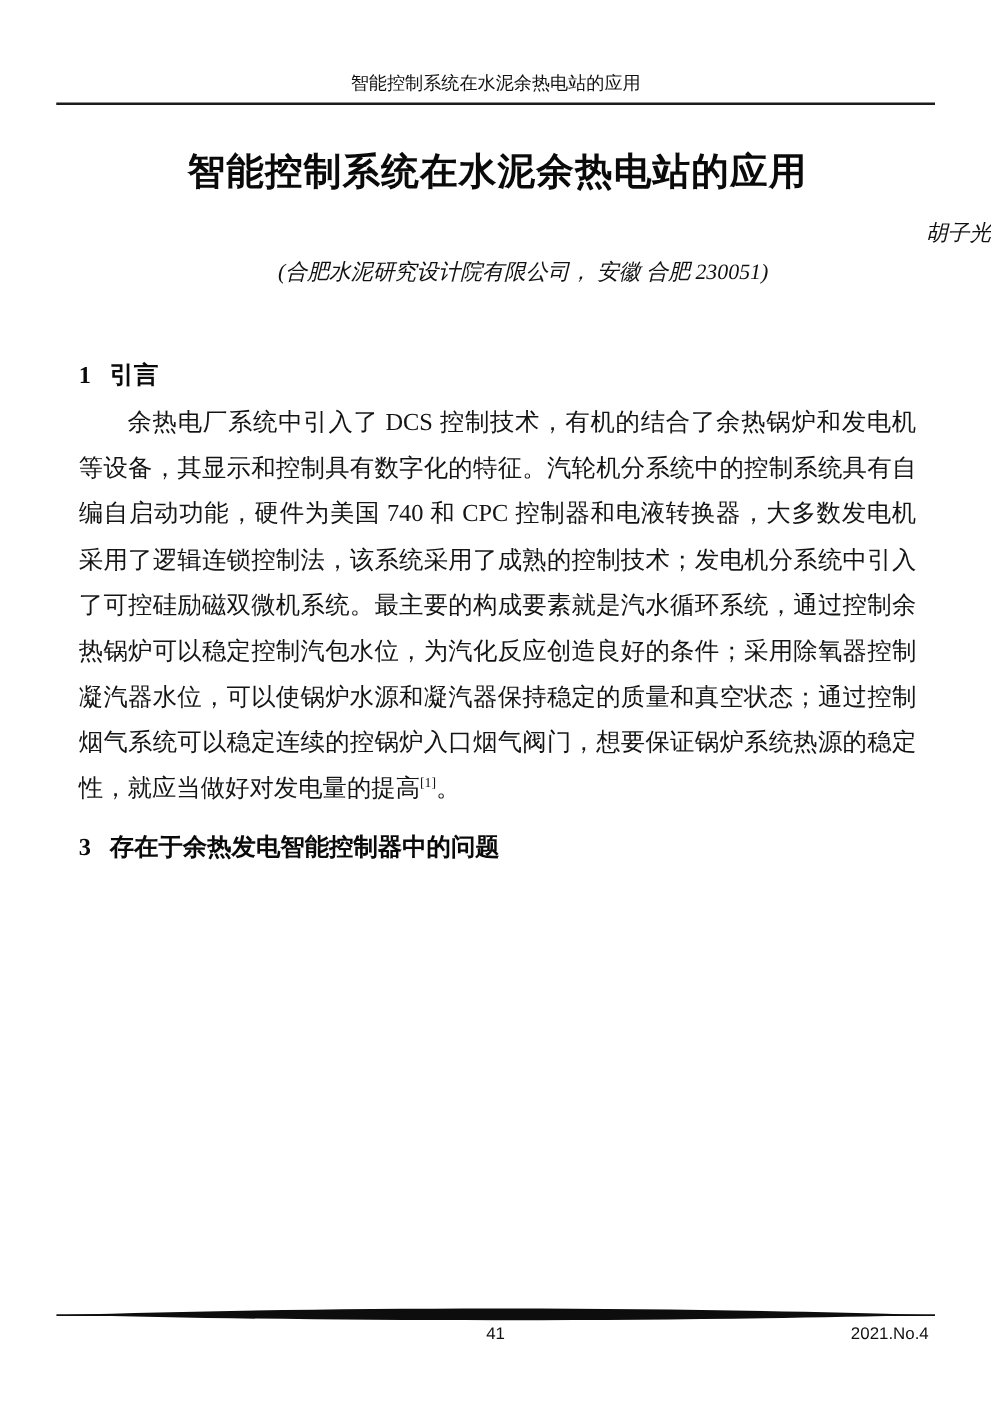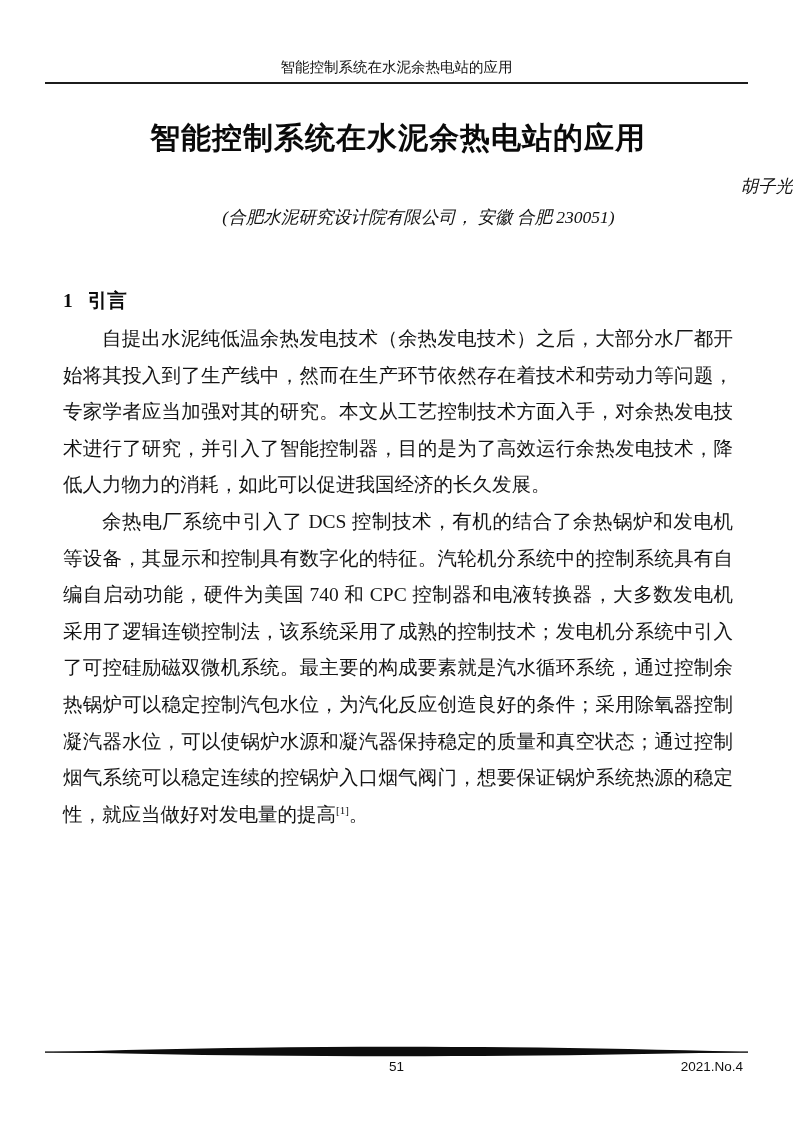--- a/index.html
+++ b/index.html
@@ -137,35 +137,37 @@
 
   <h1 class="doc-title">智能控制系统在水泥余热电站的应用</h1>
   <div class="author-line">胡子光</div>
   <div class="affil-line">(合肥水泥研究设计院有限公司， 安徽 合肥 230051)</div>
 
   <div class="body-col">
 
     <div class="sec-heading first">
       <span class="sec-num">1</span><span>引言</span>
     </div>
-    <p class="body-text">自提出水泥纯低温余热发电技术（余热发电技术）之后，大部分水厂都开始将其投入到了生产线中，然而在生产环节依然存在着技术和劳动力等问题，专家学者应当加强对其的研究。本文从工艺控制技术方面入手，对余热发电技术进行了研究，并引入了智能控制器，目的是为了高效运行余热发电技术，降低人力物力的消耗，如此可以促进我国经济的长久发展。</p>
 
     <p class="body-text"><span>余热电厂系统中引入了 DCS 控制技术，有机的结合了余热锅炉和发电机等设备，其显示和控制具有数字化的特征。汽轮机分系统中的控制系统具有自编自启动功能，硬件为美国 740 和 CPC 控制器和电液转换器，大多数发电机采用了逻辑连锁控制法，该系统采用了成熟的控制技术；发电机分系统中引入了可控硅励磁双微机系统。最主要的构成要素就是汽水循环系统，通过控制余热锅炉可以稳定控制汽包水位，为汽化反应创造良好的条件；采用除氧器控制凝汽器水位，可以使锅炉水源和凝汽器保持稳定的质量和真空状态；通过控制烟气系统可以稳定连续的控锅炉入口烟气阀门，想要保证锅炉系统热源的稳定性，就应当做好对发电量的提高</span><sup>[1]</sup><span>。</span></p>
 
+    <div class="sec-heading">
+      <span class="sec-num">3</span><span>存在于余热发电智能控制器中的问题</span>
+    </div>
 
   </div>
 
   <div class="footer">
     <svg class="footer-line-svg" viewBox="0 0 703 12" preserveAspectRatio="none">
       <rect x="0" y="5.4" width="703" height="1.4" fill="#111"></rect>
       <path d="M8,6
                C 110,2.8 230,0.8 351,0.8
                C 472,0.8 593,2.8 695,6
                C 593,8.6 472,10.2 351,10.2
                C 230,10.2 110,8.6 8,6 Z" fill="#0d0d0d"></path>
     </svg>
     <div class="footer-texts">
-      <span class="footer-page-num">51</span>
+      <span class="footer-page-num">41</span>
       <span class="footer-issue">2021.No.4</span>
     </div>
   </div>
 
 </div>
 
 </body></html>

